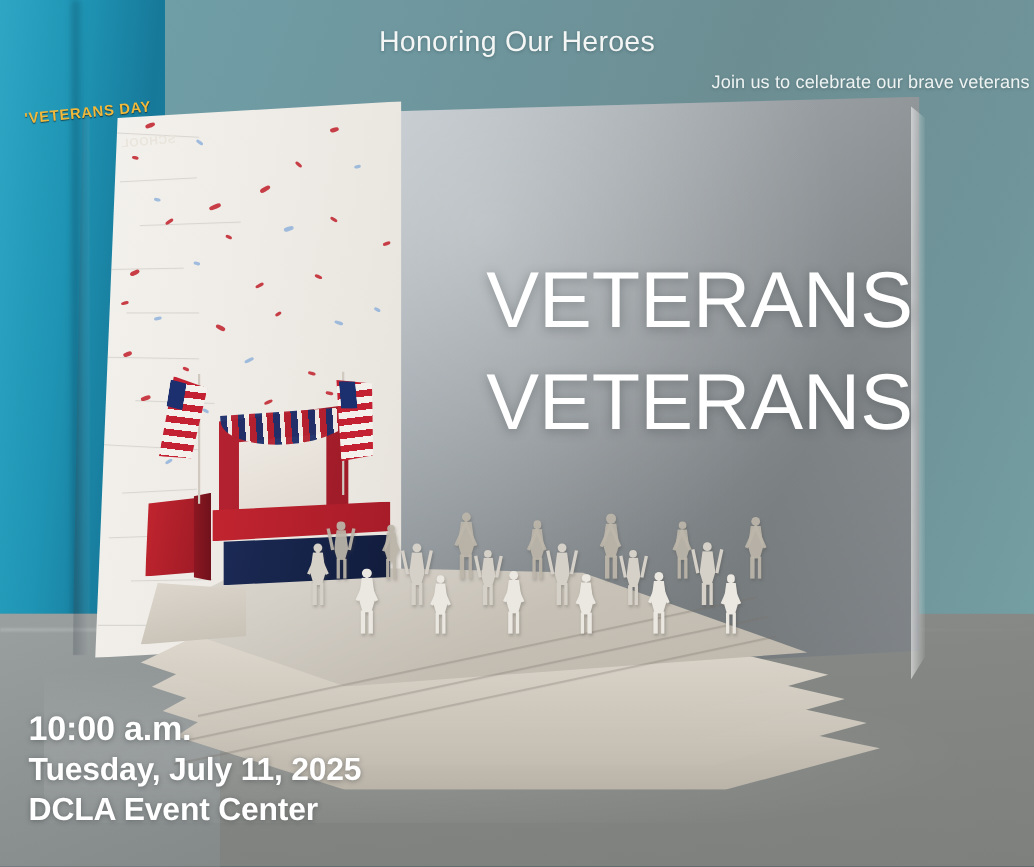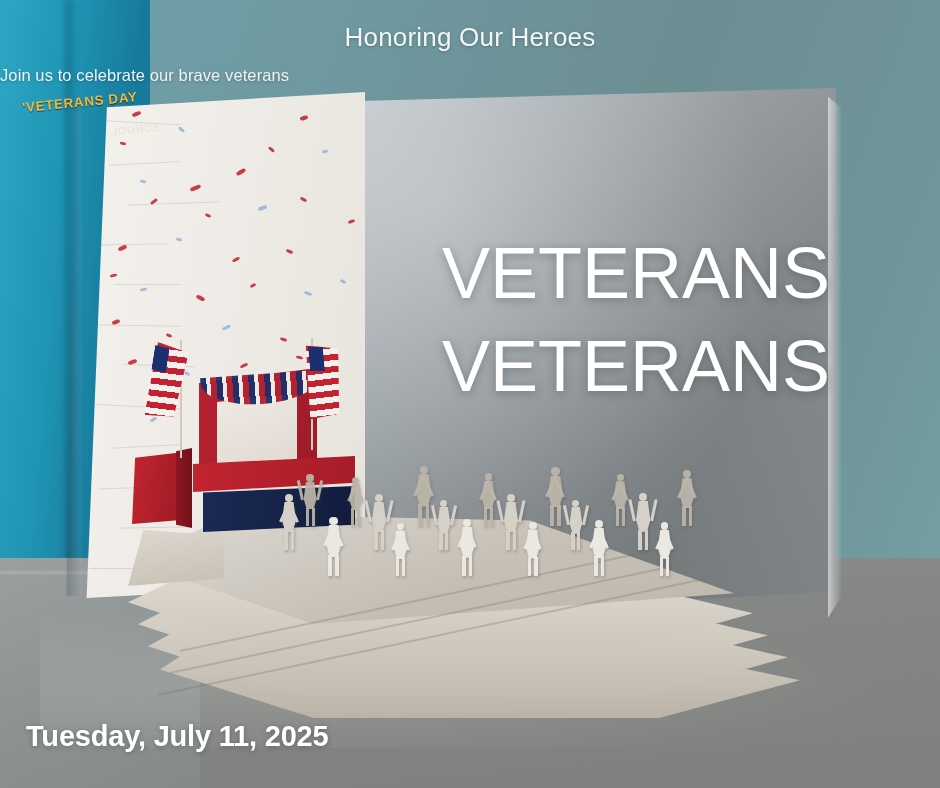--- a/index.html
+++ b/index.html
@@ -178,21 +178,21 @@
   
   .confetti{position:absolute;border-radius:40%;}
 
   
   .kicker{
     position:absolute;left:0;right:0;top:22px;text-align:center;
     color:#f3f6f5;font-size:26px;letter-spacing:.2px;font-weight:400;
     text-shadow:0 1px 3px rgba(20,40,45,.30);
   }
   .subkicker{
-    position:absolute;left:0;right:15px;top:66px;text-align:left;
+    position:absolute;left:0;right:4px;top:66px;text-align:right;
     color:#eef3f2;font-size:16.5px;font-weight:400;letter-spacing:.1px;
     text-shadow:0 1px 3px rgba(20,40,45,.28);
   }
   .headline{
     position:absolute;left:442px;top:238px;width:470px;
     color:#fff;font-size:72px;line-height:.98;font-weight:300;
     letter-spacing:0px;text-shadow:0 2px 10px rgba(40,45,50,.35);
   }
   .headline div{white-space:nowrap;}
   .hl2{margin-top:22px;}
@@ -469,16 +469,18 @@
 
   <div class="kicker">Honoring Our Heroes</div>
   <div class="subkicker">Join us to celebrate our brave veterans</div>
 
   <div class="headline">
     <div class="hl1">VETERANS</div>
     <div class="hl3">VETERANS</div>
   </div>
 
   <div class="details">
+    <div class="d-time">10:00 a.m.</div>
     <div class="d-date">Tuesday, July 11, 2025</div>
+    <div class="d-venue">DCLA Event Center</div>
   </div>
 
 </div>
 
 </body></html>

